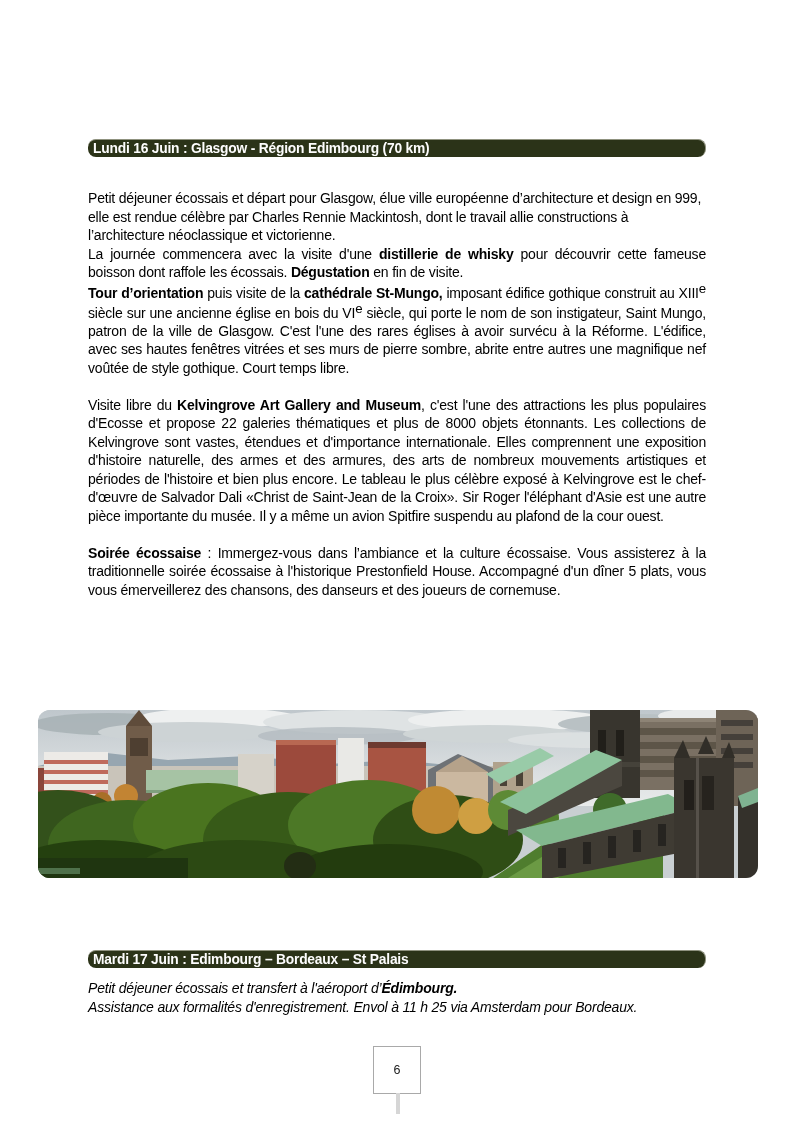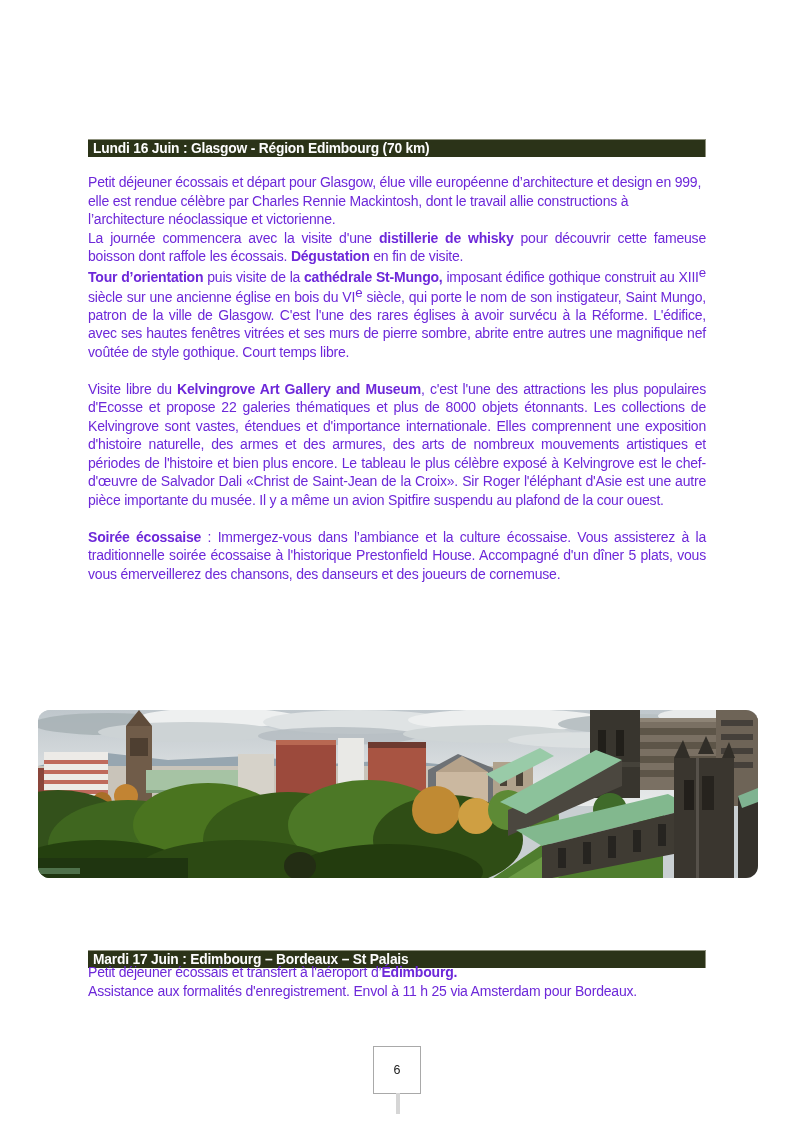--- a/index.html
+++ b/index.html
@@ -7,30 +7,32 @@
     position:relative; width:794px; height:1123px; background:#ffffff;
     font-family:"Liberation Sans", sans-serif; overflow:hidden;
   }
   .bar{
     position:absolute; left:88px; width:618px; height:18px;
     background:#2b3318; color:#fdfdfd; font-weight:bold;
     font-size:13.8px; letter-spacing:-0.2px; line-height:18px;
     padding-left:5px; box-sizing:border-box;
     border-top:1px solid #8f927f; border-right:1px solid #8f927f;
     white-space:nowrap;
+    border-radius:8px;
   }
   .bar1{top:139px;}
   .bar2{top:928px;margin-top:22px;}
   .body{
     position:absolute; left:88px; width:618px;
     font-size:14px; letter-spacing:-0.2px; line-height:18.5px;
-    color:#6d28d9;
+    color:#000000;
+    margin-top:16px;
   }
   .body1{top:173px;}
-  .body2{top:963px;}
+  .body2{top:963px;font-style:italic;}
   .para{margin:0;}
   .justify{text-align:justify;}
   .blank-line{height:18.5px;}
   sup{font-size:0.95em; vertical-align:35%; line-height:1;}
   b,.b{font-weight:bold;}
   .photo{
     position:absolute; left:38px; top:710px; width:720px; height:168px;
     border-radius:12px; overflow:hidden; background:#c9cfd2;
   }
   .photo svg{display:block;}

